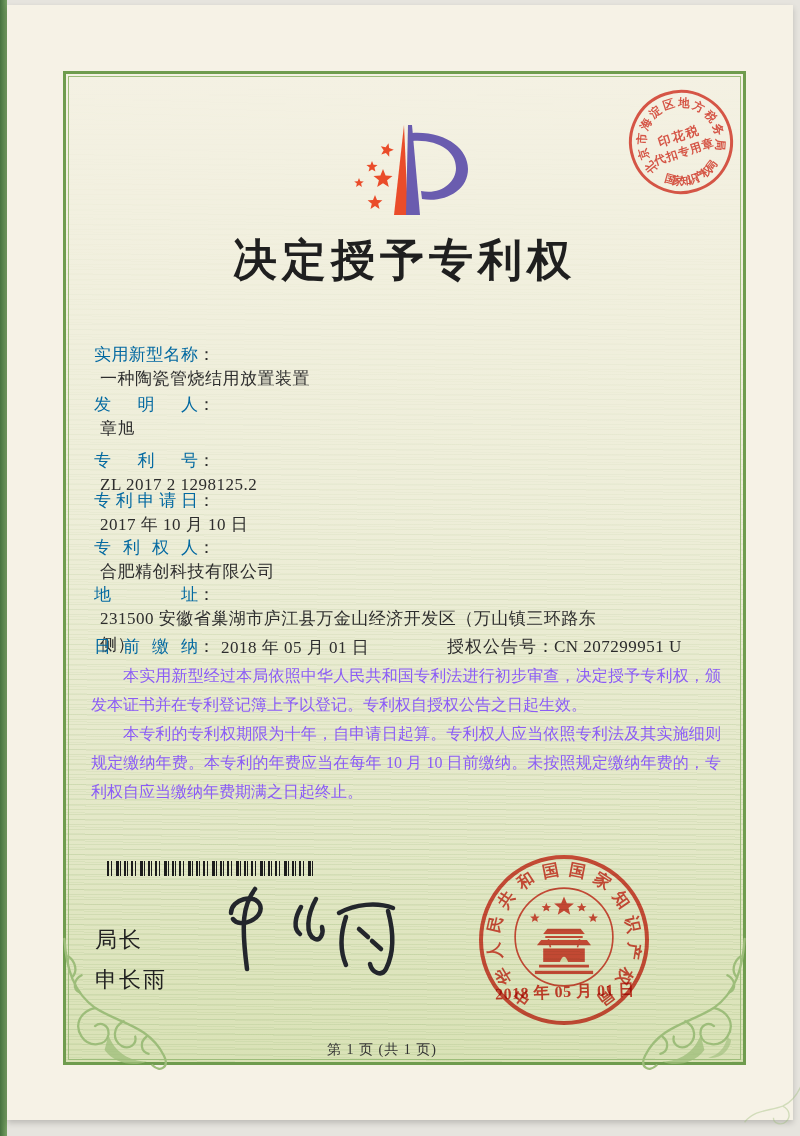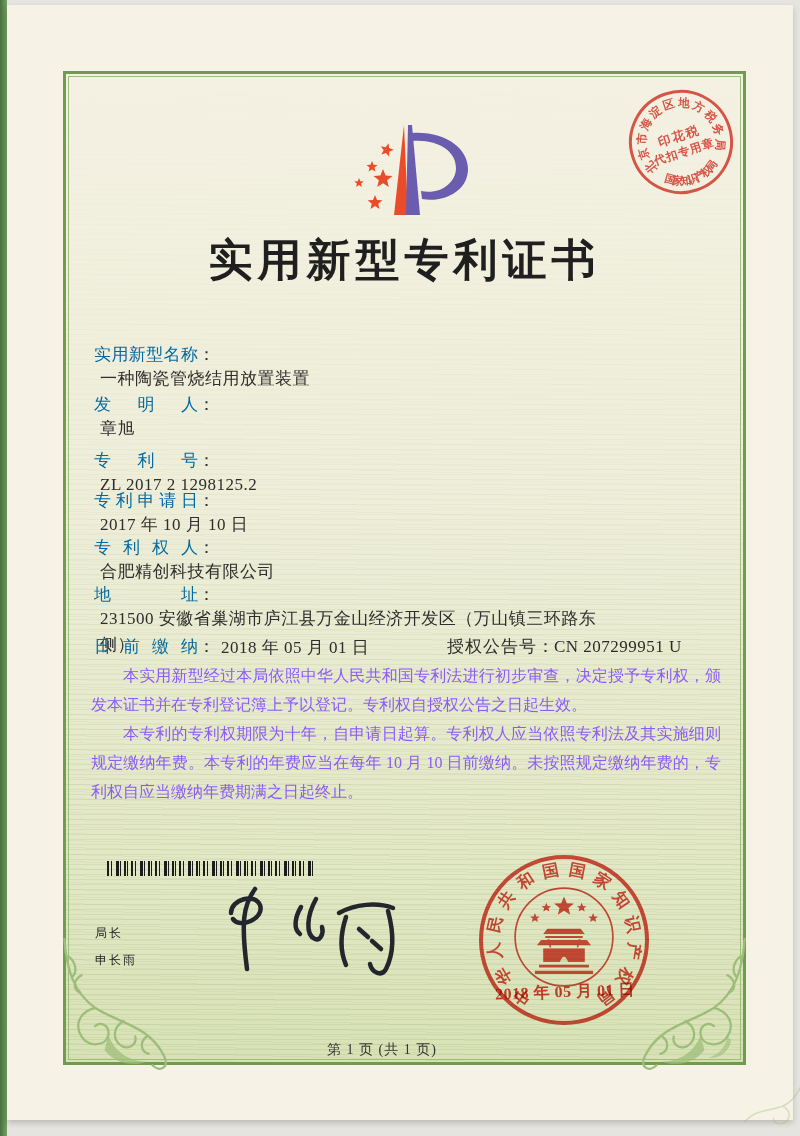--- a/index.html
+++ b/index.html
@@ -69,21 +69,21 @@
   .paras{position:absolute;left:84px;top:656px;width:630px;font-size:16px;line-height:29px;
     text-align:justify;color:#8b5cf6;}
   .paras p{margin:0;text-indent:2em;}
 
   .barcode{position:absolute;left:100px;top:856px;width:206px;height:15px;
     background:repeating-linear-gradient(90deg,
       #1c1c1c 0 2px, transparent 2px 4px, #1c1c1c 4px 5px, transparent 5px 9px,
       #1c1c1c 9px 12px, transparent 12px 13px, #1c1c1c 13px 14px, transparent 14px 17px,
       #1c1c1c 17px 19px, transparent 19px 20px, #1c1c1c 20px 21px, transparent 21px 24px);}
 
-  .director{position:absolute;left:88px;top:920px;font-size:12px;color:#222;}
+  .director{position:absolute;left:88px;top:920px;font-size:22px;color:#222;}
   .director div{margin-bottom:10px;letter-spacing:2px;}
   .signature{position:absolute;left:196px;top:866px;width:214px;height:120px;color:#23262c;}
 
   .footer{position:absolute;left:50px;top:1036px;width:650px;text-align:center;
     font-size:14px;letter-spacing:1px;color:#333;}
 </style>
 </head>
 <body>
 
 <div class="photo">
@@ -162,21 +162,21 @@
           <span style="position: absolute; left: 50%; top: 50%; font-size: 11px; transform: translate(-50%, -50%) rotate(191.333deg) translateY(-39px) rotate(180deg);">知</span>
           <span style="position: absolute; left: 50%; top: 50%; font-size: 11px; transform: translate(-50%, -50%) rotate(180deg) translateY(-39px) rotate(180deg);">识</span>
           <span style="position: absolute; left: 50%; top: 50%; font-size: 11px; transform: translate(-50%, -50%) rotate(168.667deg) translateY(-39px) rotate(180deg);">产</span>
           <span style="position: absolute; left: 50%; top: 50%; font-size: 11px; transform: translate(-50%, -50%) rotate(157.333deg) translateY(-39px) rotate(180deg);">权</span>
           <span style="position: absolute; left: 50%; top: 50%; font-size: 11px; transform: translate(-50%, -50%) rotate(146deg) translateY(-39px) rotate(180deg);">局</span>
         </div>
       <div class="c1">印花税</div>
       <div class="c2">代扣专用章</div>
     </div>
 
-    <div class="title">实用新型专利证书</div>
+    <div class="title">决定授予专利权</div>
 
     <div class="fields">
       <div class="frow" style="top:6px"><span class="flabel">实用新型名称</span><span class="fcolon">：</span><span class="fvalue">一种陶瓷管烧结用放置装置</span></div>
       <div class="frow" style="top:56px"><span class="flabel">发明人</span><span class="fcolon">：</span><span class="fvalue">章旭</span></div>
       <div class="frow" style="top:112px"><span class="flabel">专利号</span><span class="fcolon">：</span><span class="fvalue">ZL 2017 2 1298125.2</span></div>
       <div class="frow" style="top:152px"><span class="flabel">专利申请日</span><span class="fcolon">：</span><span class="fvalue">2017 年 10 月 10 日</span></div>
       <div class="frow" style="top:199px"><span class="flabel">专利权人</span><span class="fcolon">：</span><span class="fvalue">合肥精创科技有限公司</span></div>
       <div class="frow" style="top:246px"><span class="flabel">地址</span><span class="fcolon">：</span><span class="fvalue">231500 安徽省巢湖市庐江县万金山经济开发区（万山镇三环路东侧）</span></div>
       <div class="frow" style="top:298px">
         <span class="flabel">日前缴纳</span><span class="fcolon">：</span><span class="fvalue" style="width:220px">2018 年 05 月 01 日</span>

